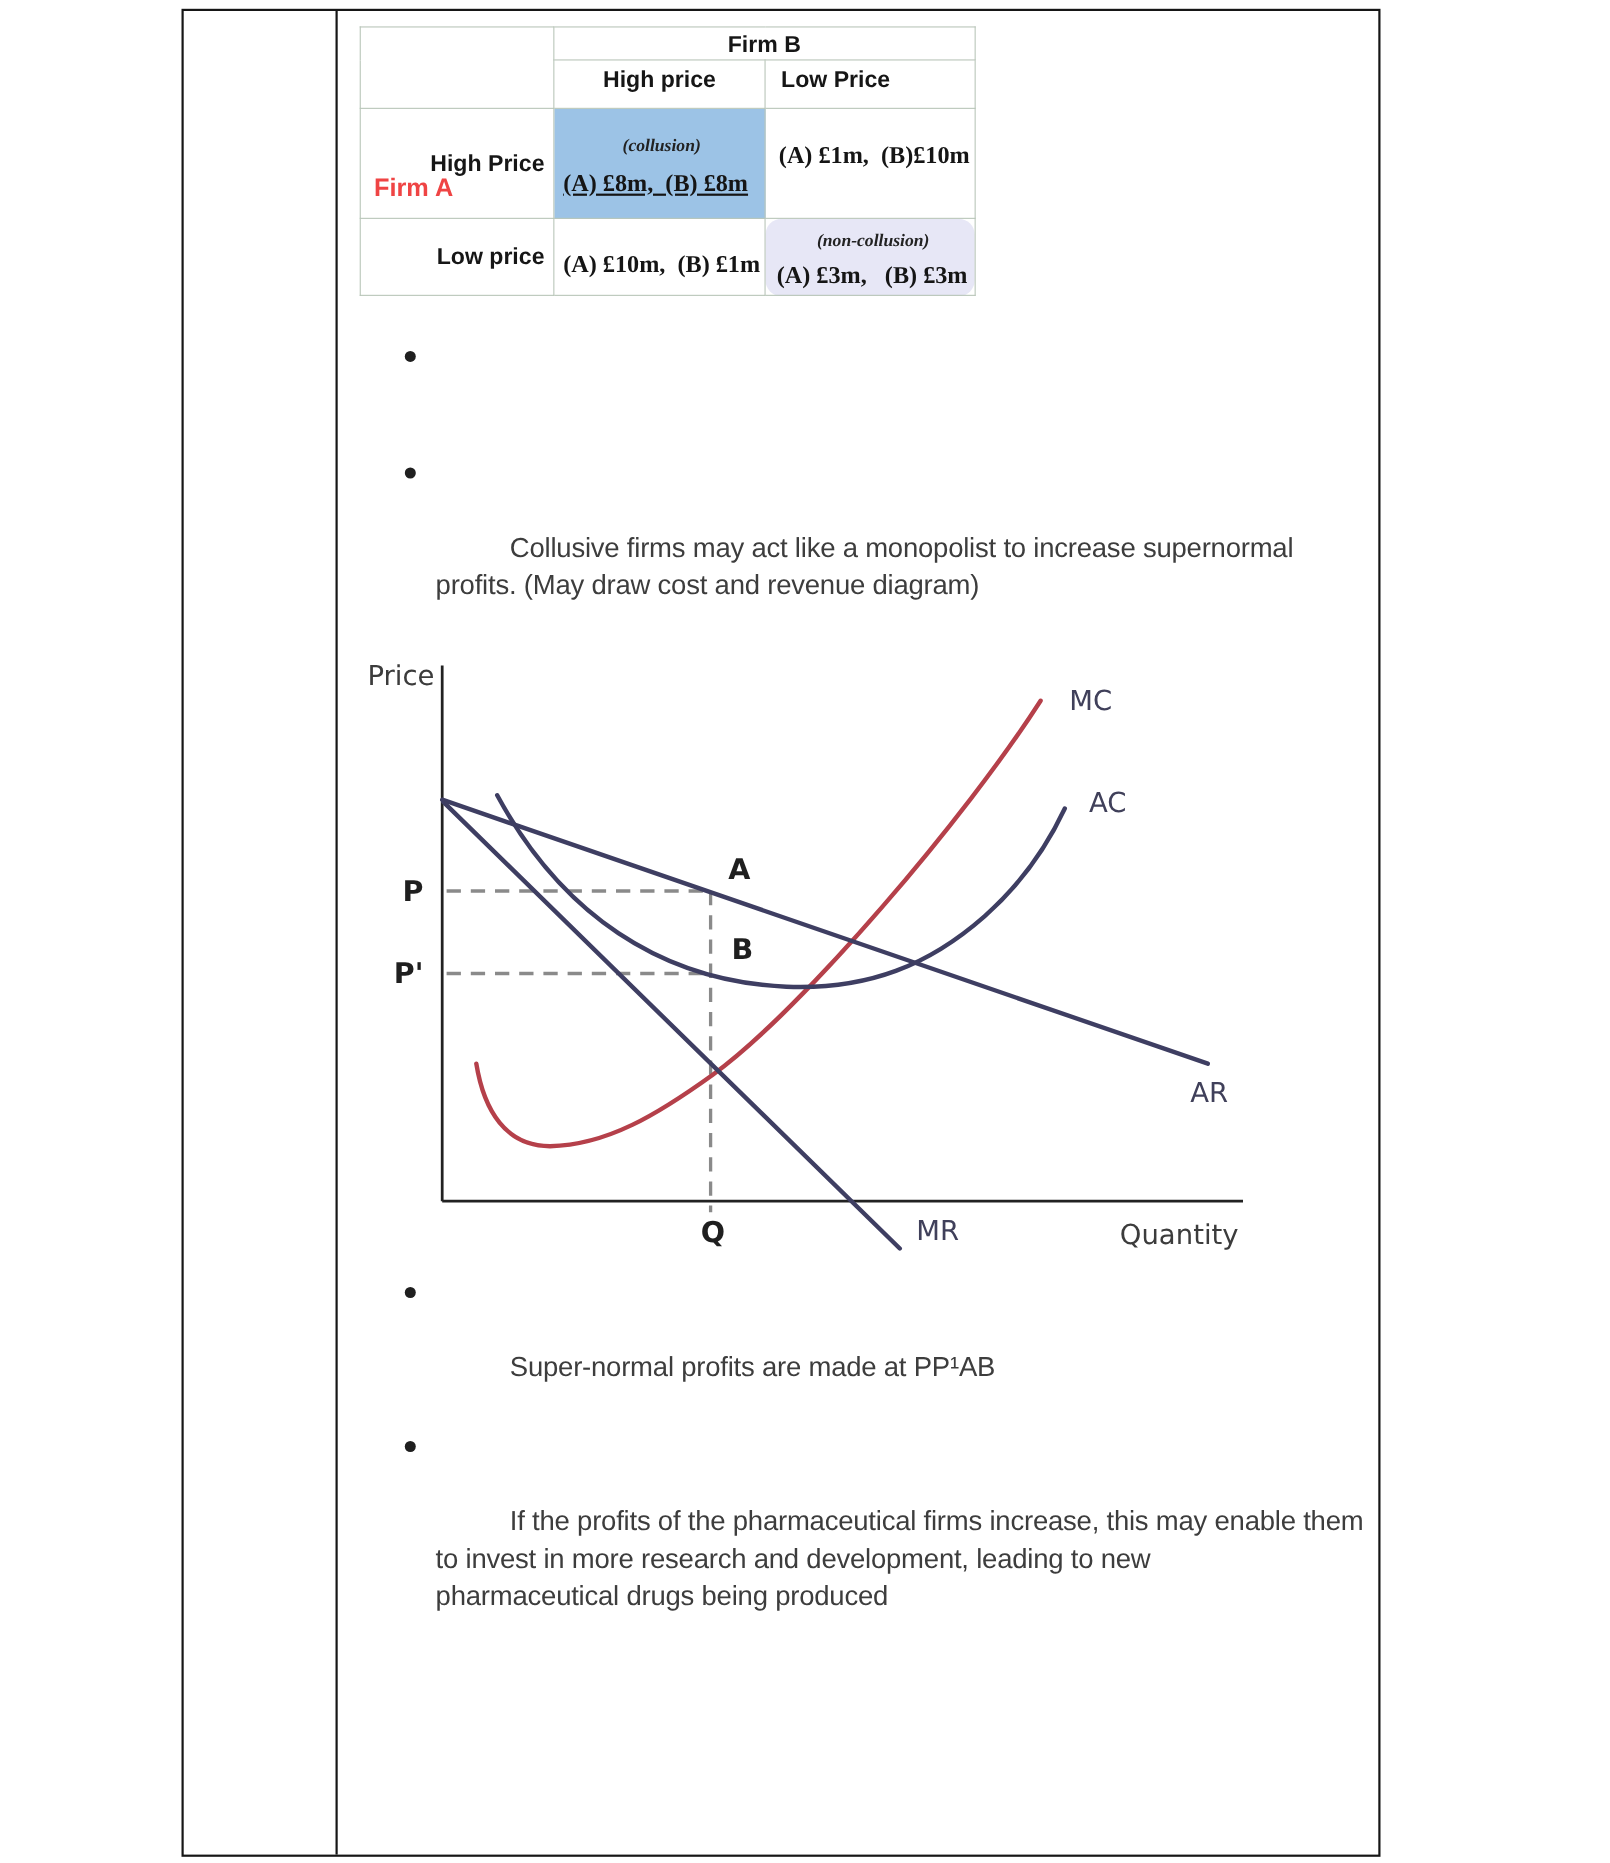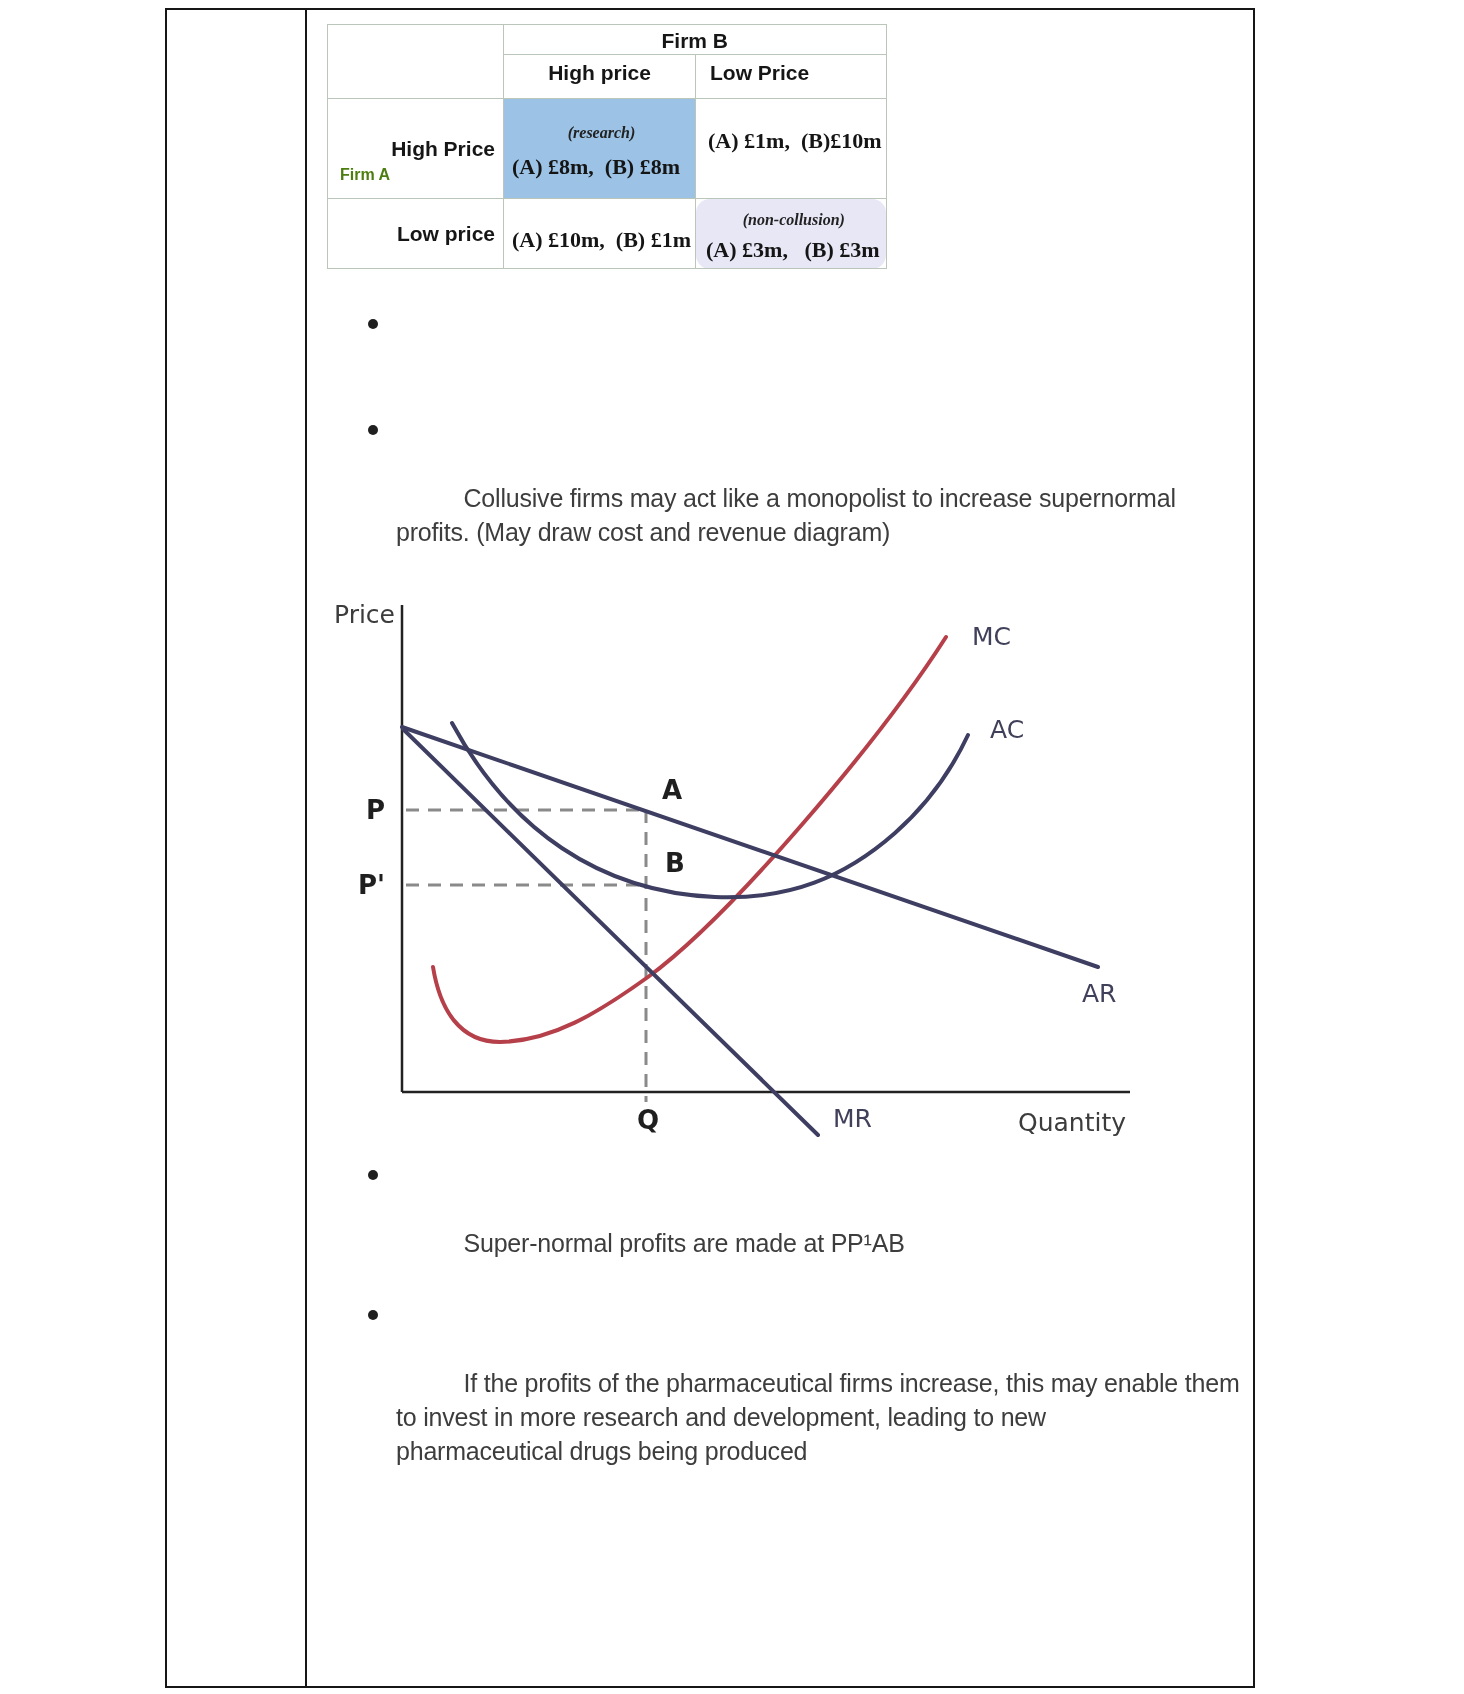--- a/index.html
+++ b/index.html
@@ -24,32 +24,32 @@
   tr.r-firmb { height:30px; }
   tr.r-colheads { height:44px; }
   tr.r-high { height:100px; }
   tr.r-low { height:70px; }
   .hdr { font-weight:700; font-size:21px; color:#161616; }
   .firmb { text-align:center; border-bottom:none; padding-top:3px; }
   tr.r-colheads td { border-top:none; vertical-align:top; padding-top:6px; }
   .colhead-high { text-align:center; }
   .colhead-low  { text-align:left; padding-left:14px; }
   .rowlabel { position:relative; text-align:right; padding-right:8px; }
-  .firma { position:absolute; left:12px; bottom:14px; font-weight:700; font-size:16px; color:#4d7c0f; }
+  .firma { position:absolute; left:12px; bottom:14px; font-weight:700; font-size:23px; color:#ef4444; }
   .cell, .payoff-val {
     font-family:"Liberation Serif","DejaVu Serif",serif;
     font-weight:700; font-size:22px; color:#151515;
   }
   .payoff-val { white-space:pre; }
   .note {
     font-family:"Liberation Serif","DejaVu Serif",serif;
     font-style:italic; font-weight:700; font-size:16px; text-align:center; color:#222;
   }
   .collusion { background:#9cc3e6; vertical-align:top; padding:6px 4px 0 8px; }
-  .collusion .payoff-val { margin-top:12px; }
+  .collusion .payoff-val { margin-top:12px;text-decoration:underline; }
   .cell-hl { vertical-align:bottom; padding:0 4px 16px 12px; }
   .cell-lh { vertical-align:top; padding:12px 4px 0 8px; }
   .noncollusion { background:#e7e7f6; vertical-align:top; padding:6px 4px 0 10px;border-radius:14px; }
   .noncollusion .payoff-val { margin-top:8px; }
 
   
   .bullets { list-style:none; margin:38px 0 0 33px; }
   .bullets.lower { margin-top:8px; }
   .bullets li {
     position:relative; padding:0 8px 0 38px; margin-bottom:4px;
@@ -91,21 +91,21 @@
           <tr class="r-colheads">
             <td class="colhead-high hdr">High price</td>
             <td class="colhead-low hdr">Low Price</td>
           </tr>
           <tr class="r-high">
             <td class="rowlabel hdr">
               <span>High Price</span>
               <span class="firma">Firm A</span>
             </td>
             <td class="cell collusion">
-              <div class="note">(research)</div>
+              <div class="note">(collusion)</div>
               <div class="payoff-val">(A) £8m,  (B) £8m</div>
             </td>
             <td class="cell cell-hl">
               <div class="payoff-val">(A) £1m,  (B)£10m</div>
             </td>
           </tr>
           <tr class="r-low">
             <td class="rowlabel hdr">
               <span>Low price</span>
             </td>

